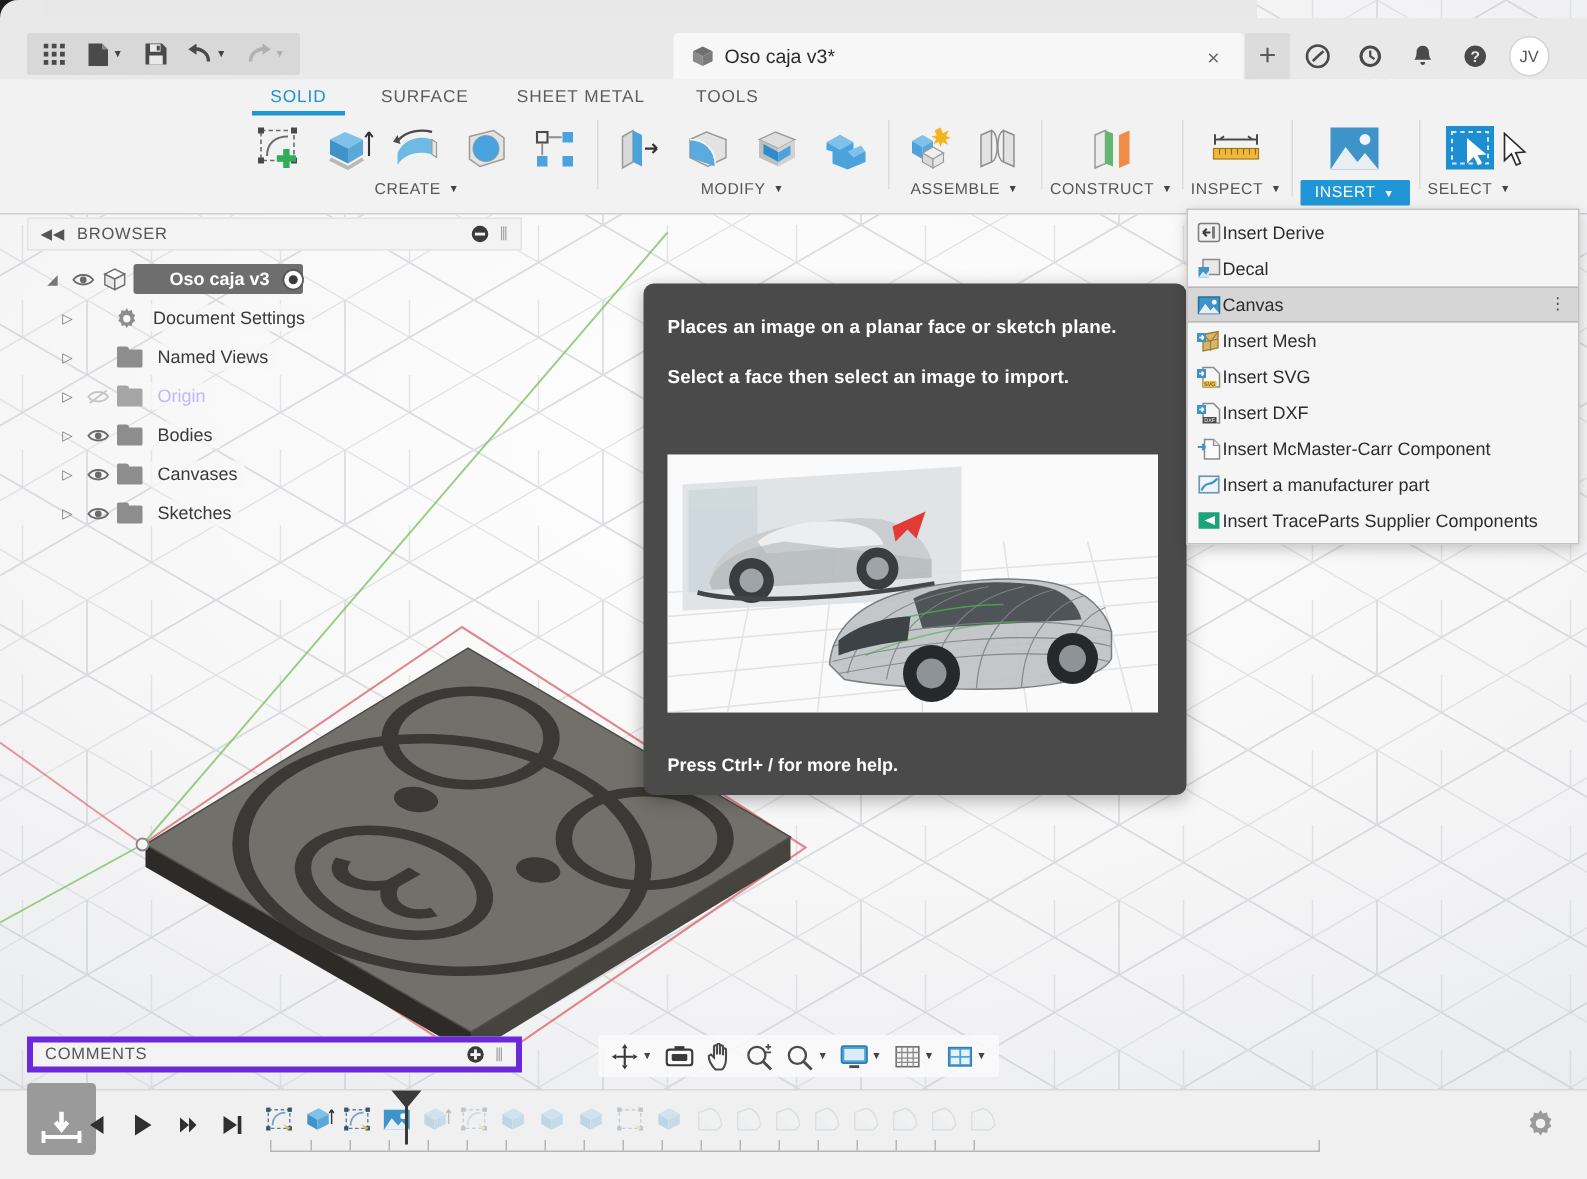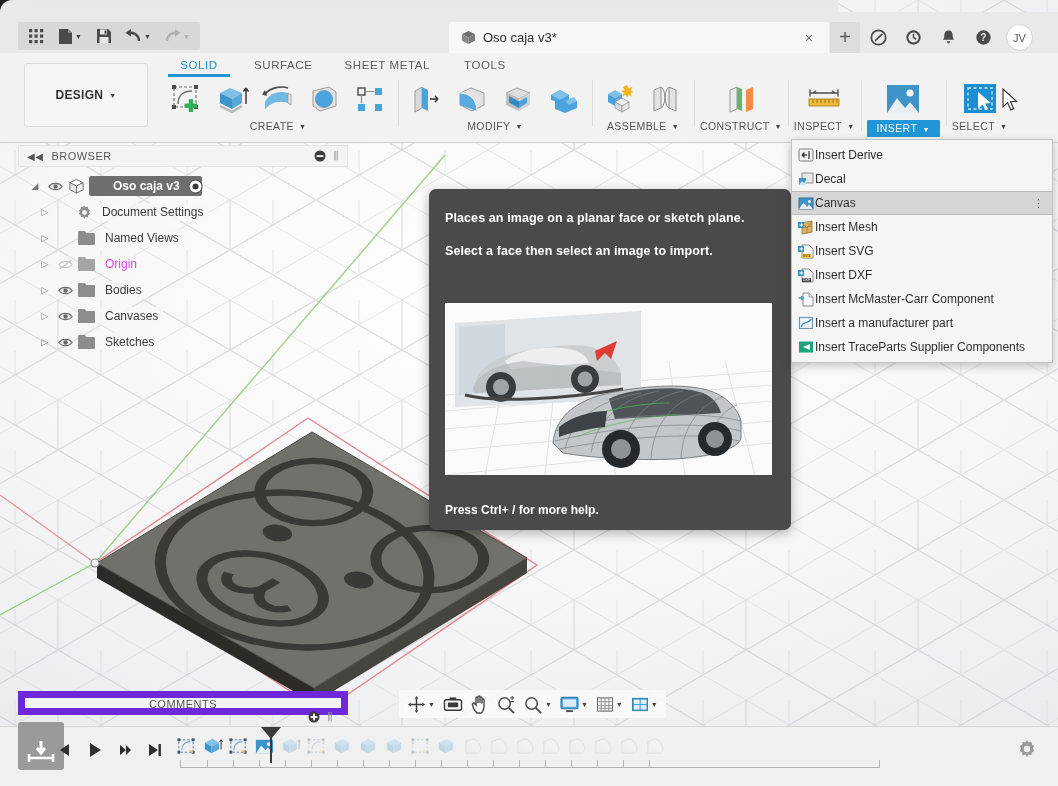--- a/index.html
+++ b/index.html
@@ -183,23 +183,23 @@
     height:24px; display:flex; align-items:center; padding:0 8px 0 6px;
     font-size:12px; color:#2d2d2d; cursor:default; gap:1px;
   }
   .mitem.sel { background:#d6d6d6; border-top:1px solid #b9b9b9; border-bottom:1px solid #b9b9b9; }
   .mitem .mlbl { white-space:nowrap; }
   .mitem .kebab { margin-left:auto; color:#555; font-size:11px; letter-spacing:0; line-height:8px; }
   .micon { width:16px; height:16px; flex:0 0 16px; }
   
   #comments {
     position:absolute; left:18px; top:691px; width:330px; height:24px;
-    background:#f3f3f3; border:7px solid #6d28d9;
+    background:#f3f3f3; border:4px solid #6d28d9;
     display:flex; align-items:center; padding:0 8px;
-    font-size:11px; color:#555; letter-spacing:.5px;flex-direction:column;
+    font-size:11px; color:#555; letter-spacing:.5px;
   }
   #comments .dotbtn { margin-left:auto; display:flex; align-items:center; gap:7px; }
   #navbar {
     position:absolute; left:399px; top:690px; height:28px;
     background:rgba(250,250,250,.85); border-radius:2px;
     display:flex; align-items:center; padding:0 4px; gap:0px;
   }
   .nbtn { height:26px; display:flex; align-items:center; justify-content:center; padding:0 4px; cursor:default; }
   #timelinebar {
     position:absolute; left:0; top:726px; width:1058px; height:60px;
@@ -380,24 +380,20 @@
           <circle cx="9" cy="9" r="7.6" fill="#4a4a4a"></circle>
           <text x="9" y="13" font-size="11" font-family="Liberation Sans, sans-serif" fill="#e9e9e9" text-anchor="middle" font-weight="bold">?</text>
         </svg>
       </div>
       <div id="avatar">JV</div>
     </div>
   </div>
 
   <div id="ribbon">
 
-    <div id="designbtn">
-      <span>DESIGN</span>
-        <span class="caret" style="margin-left:6px;">▼</span>
-    </div>
 
     <div id="tabs">
       <div class="rtab active">SOLID</div>
       <div class="rtab">SURFACE</div>
       <div class="rtab" style="min-width:106px">SHEET METAL</div>
       <div class="rtab">TOOLS</div>
     </div>
 
     <div id="panels">
 
@@ -657,21 +653,21 @@
 
       <div class="trow">
         <span class="arrow">▷</span>
         <span class="eye">
           <svg width="15" height="11" viewBox="0 0 16 11">
             <path d="M1 5.5 C4 1 12 1 15 5.5 C12 10 4 10 1 5.5 z" fill="none" stroke="#c6c6c6" stroke-width="1.3"></path>
             <path d="M2 10 L14 1" stroke="#c6c6c6" stroke-width="1.3"></path>
           </svg>
         </span>
         <span class="folder dim"></span>
-        <span class="tlabel" style="color:#d946ef">Origin</span>
+        <span class="tlabel" style="color:#c4b5fd">Origin</span>
       </div>
 
       <div class="trow">
         <span class="arrow">▷</span>
         <span class="eye">
           <svg width="15" height="11" viewBox="0 0 16 11">
             <path d="M1 5.5 C4 1 12 1 15 5.5 C12 10 4 10 1 5.5 z" fill="none" stroke="#6b6b6b" stroke-width="1.3"></path>
             <circle cx="8" cy="5.5" r="2.4" fill="#6b6b6b"></circle>
           </svg>
         </span>

